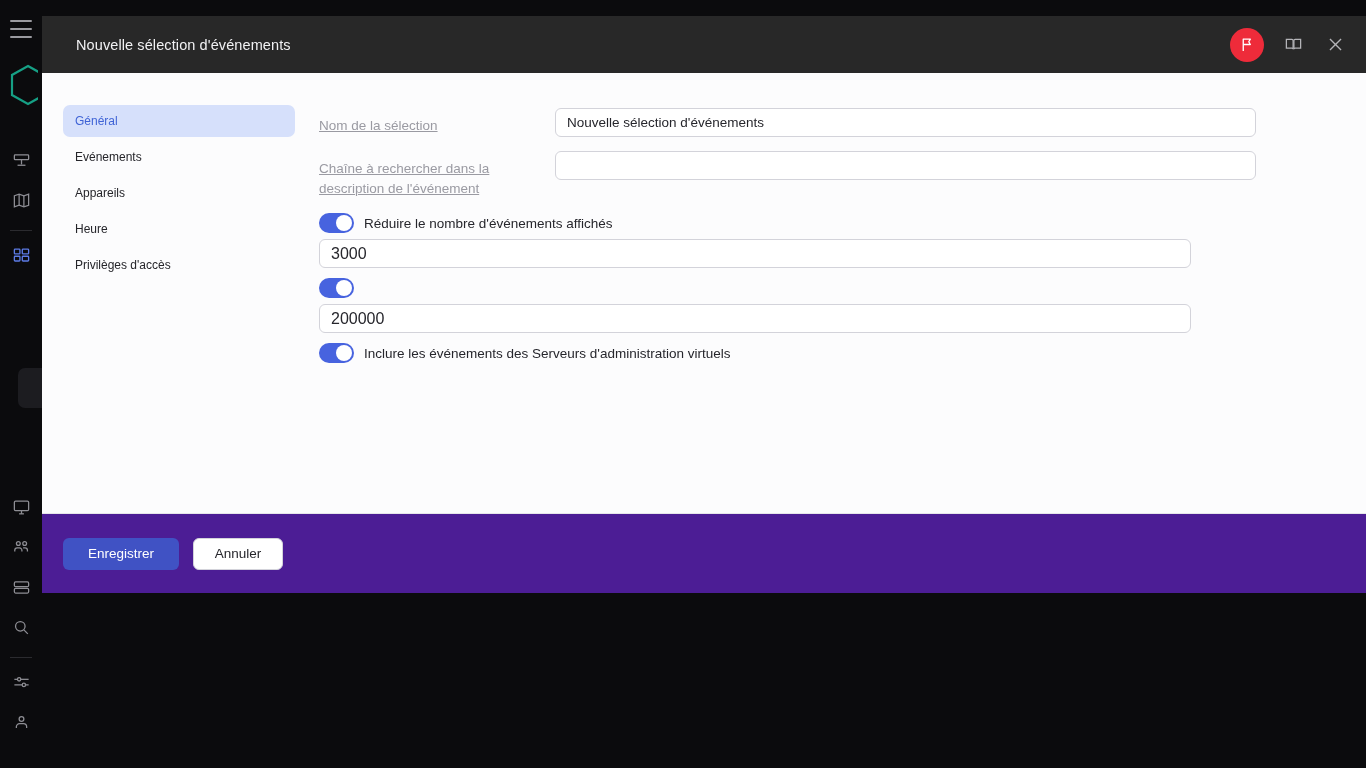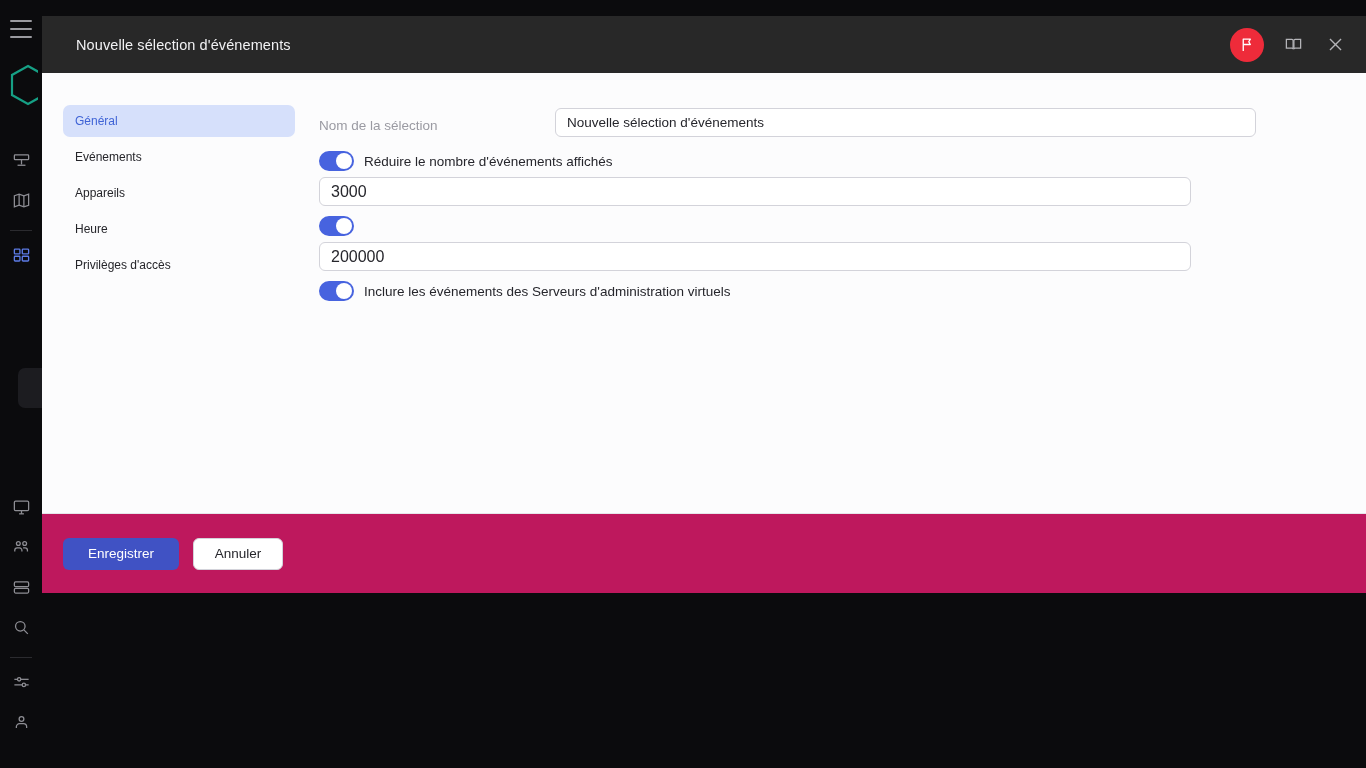--- a/index.html
+++ b/index.html
@@ -150,20 +150,21 @@
     align-items: flex-start;
     margin-bottom: 14px;
   }
   .field-label {
     width: 236px;
     flex: 0 0 236px;
     font-size: 13.5px;
     line-height: 20px;
     color: #9a9aa2;
     padding-top: 8px;
+    text-decoration: underline;
   }
   .text-input {
     flex: 1;
     height: 29px;
     border: 1px solid #d3d3da;
     border-radius: 6px;
     background: #ffffff;
     font-family: "Liberation Sans", sans-serif;
     font-size: 13.5px;
     color: #26262c;
@@ -217,21 +218,21 @@
     padding: 0 11px;
     margin: 6px 0 8px 0;
     outline: none;
   }
 
   
   .modal-footer {
     flex: 0 0 80px;
     height: 80px;
     border-top: 1px solid #e6e6ea;
-    background: #be185d;
+    background: #4c1d95;
     display: flex;
     align-items: center;
     padding-left: 21px;
     gap: 14px;
   }
   .btn {
     font-family: "Liberation Sans", sans-serif;
     font-size: 13.5px;
     height: 32px;
     border-radius: 6px;
@@ -398,20 +399,24 @@
         </div>
       </div>
 
       <div class="form-col">
 
         <div class="field-row">
           <div class="field-label">Nom de la sélection</div>
           <input class="text-input" type="text" value="Nouvelle sélection d'événements" style="">
         </div>
 
+        <div class="field-row">
+          <div class="field-label">Chaîne à rechercher dans la description de l'événement</div>
+          <input class="text-input" type="text" value="" style="">
+        </div>
 
         <div class="toggle-row">
           <div class="switch on">
               <div class="knob"></div>
             </div>
           <div class="toggle-label">Réduire le nombre d'événements affichés</div>
         </div>
         <input class="wide-input" type="text" value="3000" style="">
 
         <div class="toggle-row">

